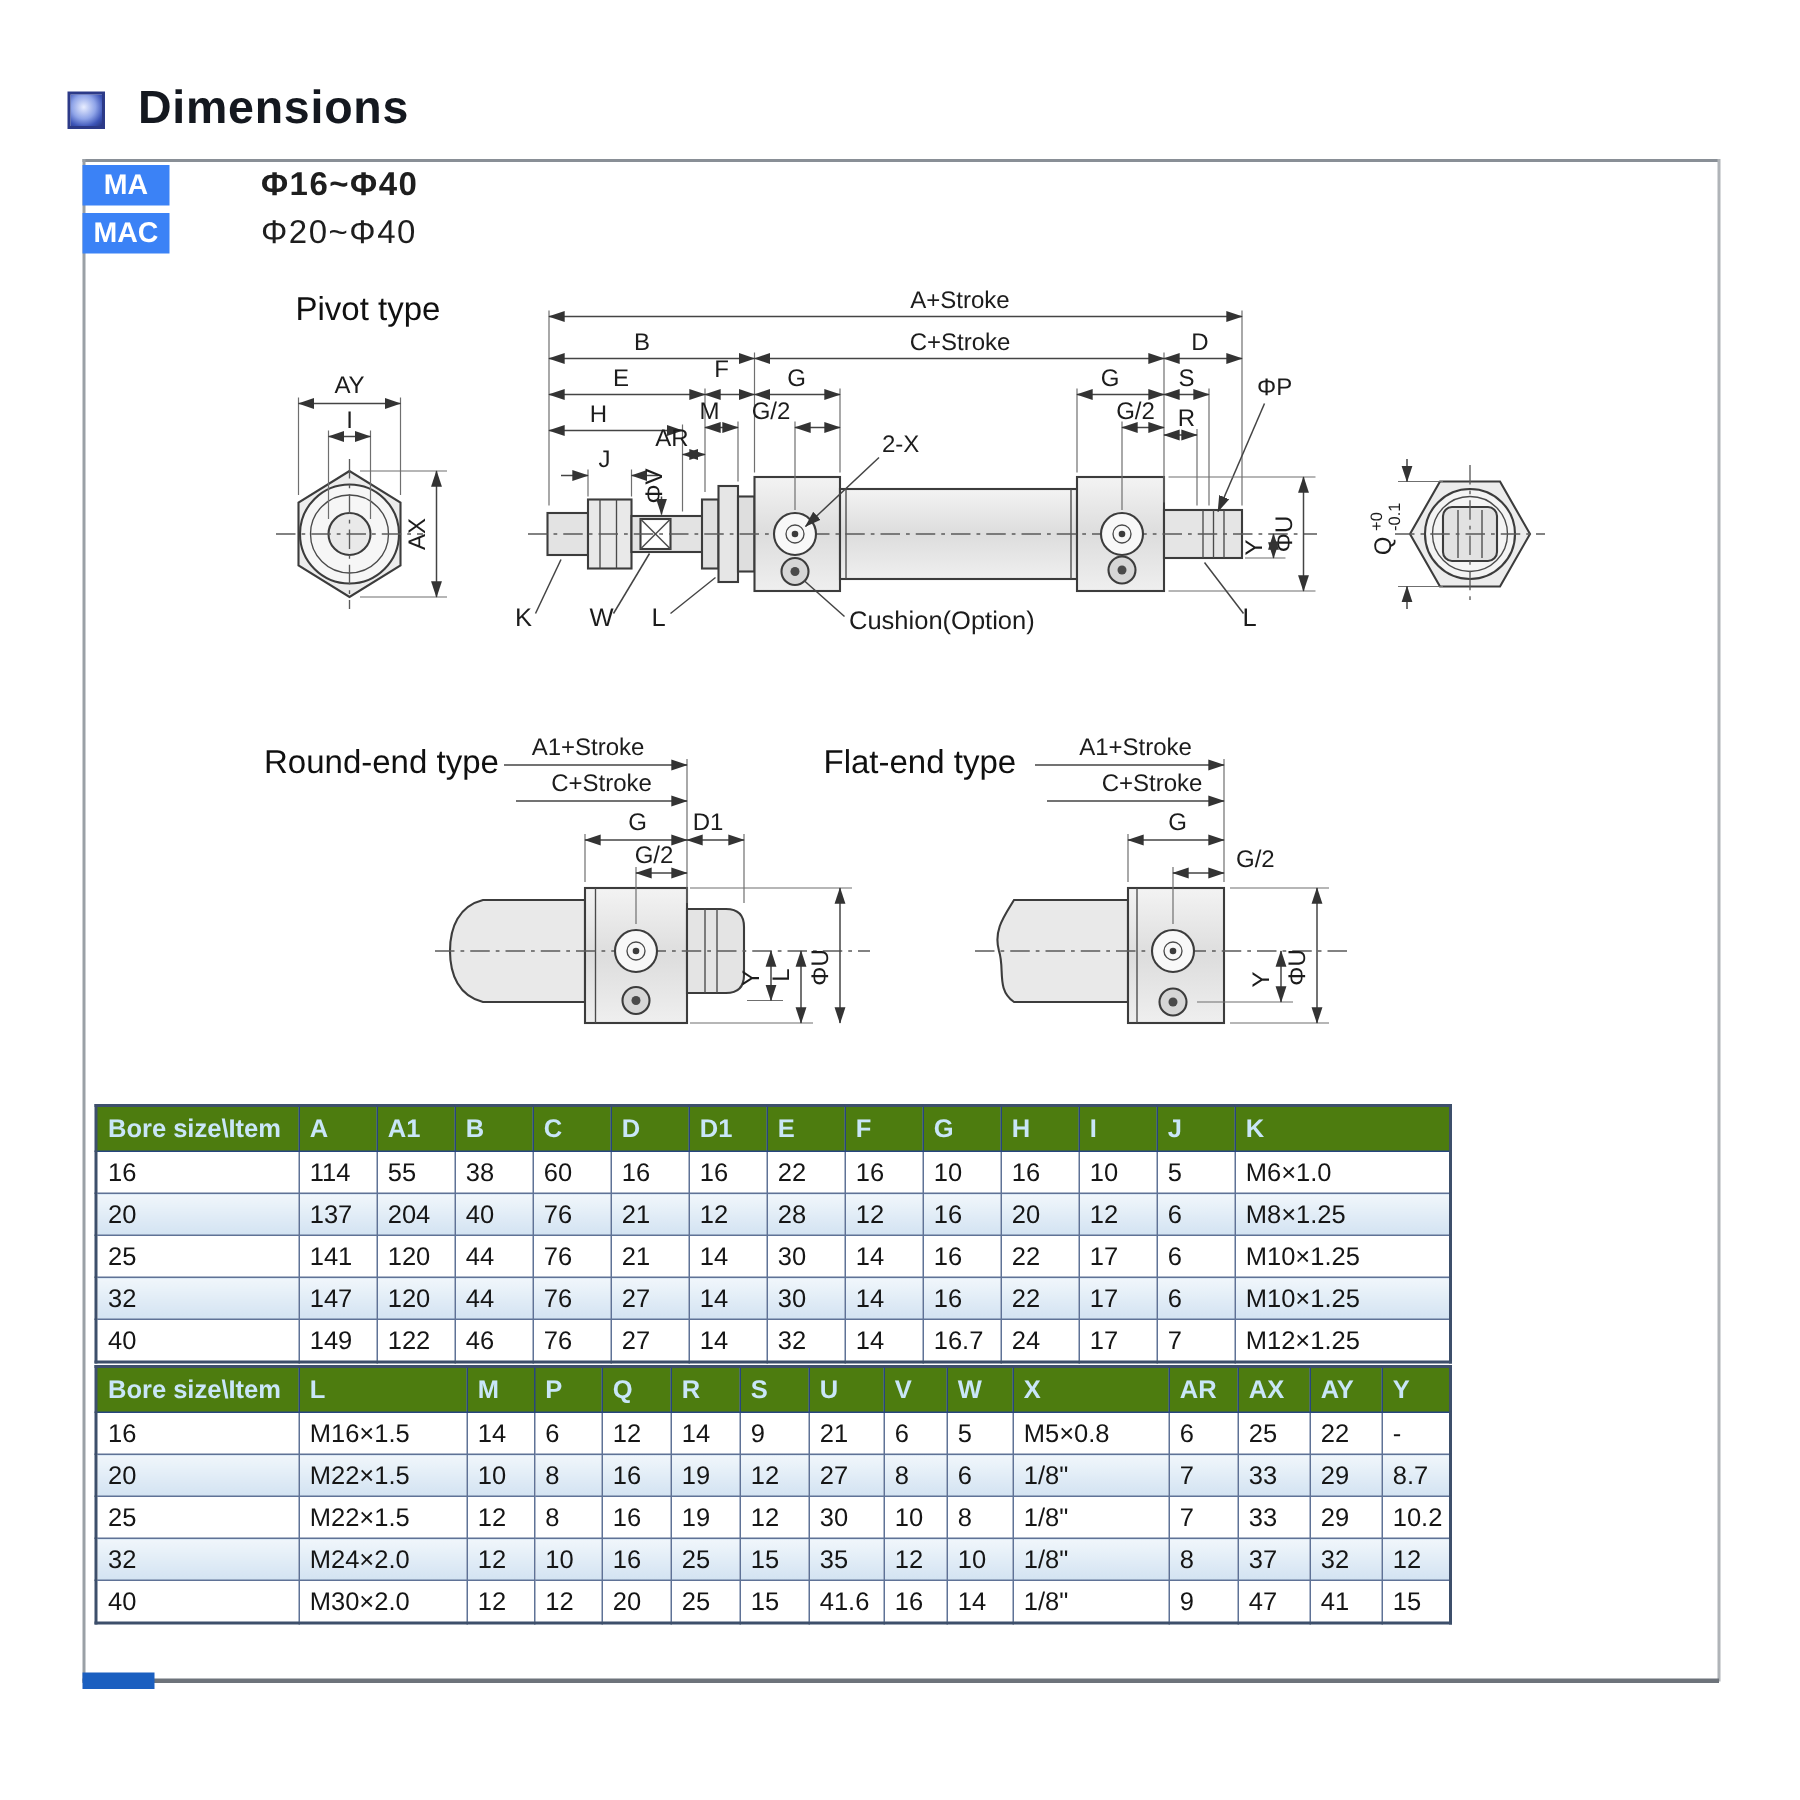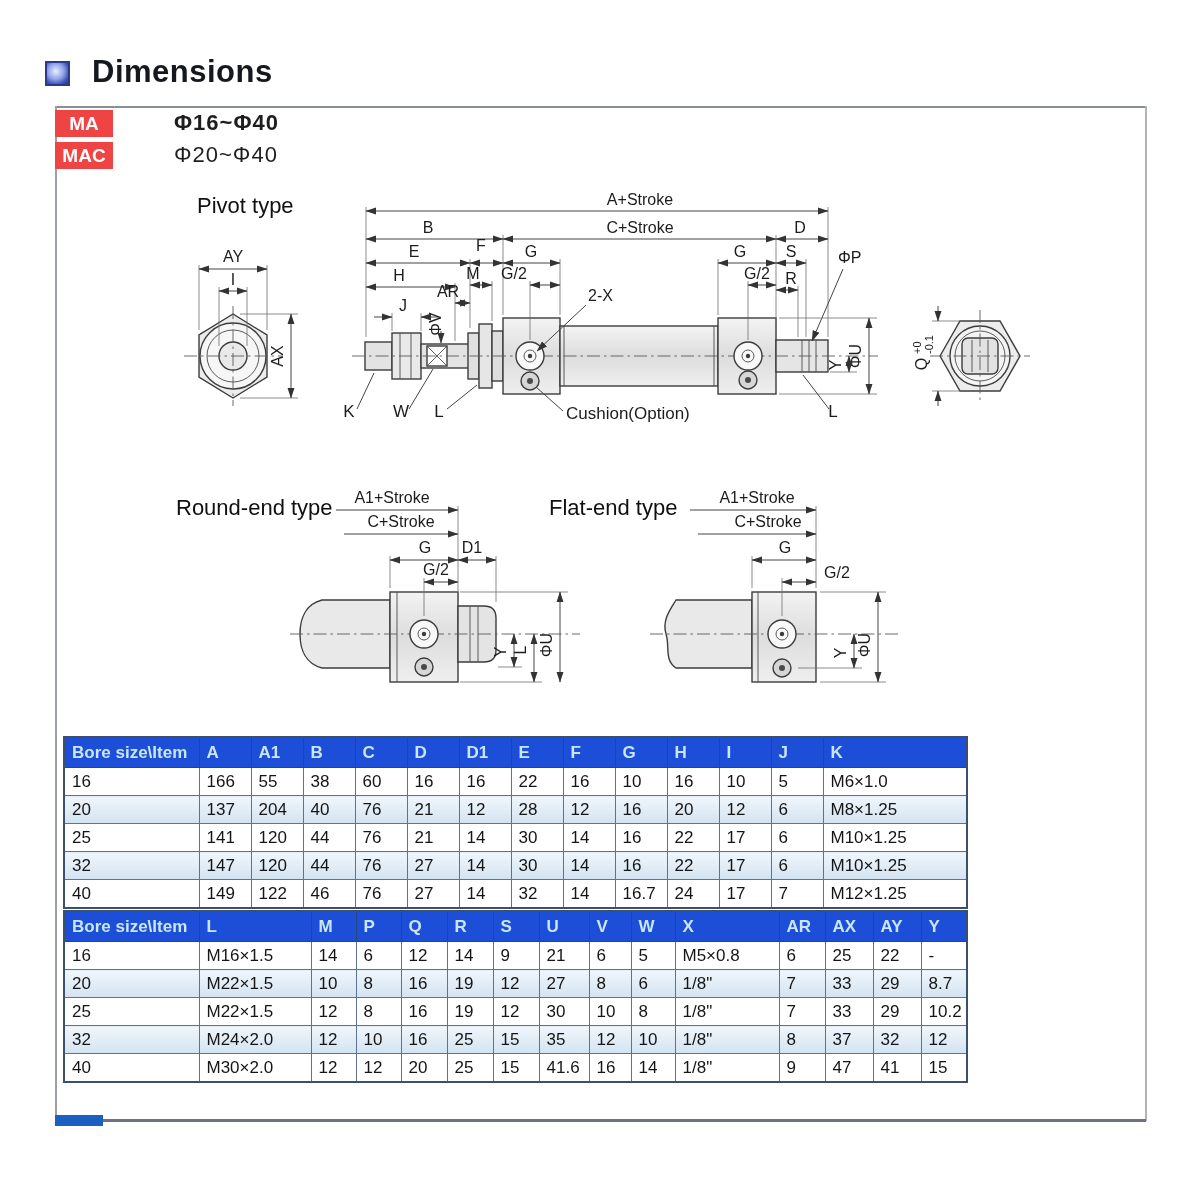--- a/index.html
+++ b/index.html
@@ -16,21 +16,21 @@
   }
   .page-title{left:92px;top:54px;font-size:31px;font-weight:bold;color:#14181f;letter-spacing:0.5px;}
   
   .rule-top{left:55px;top:106px;width:1091px;height:2px;background:#898f96;}
   .rule-left{left:55px;top:106px;width:2px;height:1015px;background:#9aa0a6;}
   .rule-right{left:1145px;top:106px;width:2px;height:1015px;background:#b0b4b8;}
   .rule-bottom{left:55px;top:1119px;width:1091px;height:3px;background:#6d737a;}
   .corner-accent{left:55px;top:1115px;width:48px;height:11px;background:#1b5fc0;}
   
   .badge{
-    left:55px;width:58px;height:27px;background:#ef4444;color:#ffffff;
+    left:55px;width:58px;height:27px;background:#3b82f6;color:#ffffff;
     font-size:19px;font-weight:bold;display:flex;align-items:center;justify-content:center;
   }
   .badge-ma{top:110px;}
   .badge-mac{top:142px;}
   .range{left:174px;font-size:22px;color:#1e1e1e;letter-spacing:1px;}
   .range-1{top:110px;font-weight:bold;}
   .range-2{top:142px;}
   
   .sec-label{font-size:22px;color:#101010;}
   .lbl-pivot{left:197px;top:193px;}
@@ -47,21 +47,21 @@
   text.dim-lg{font-family:"Liberation Sans",sans-serif;font-size:17px;fill:#1c1c1c;}
   text.tol{font-family:"Liberation Sans",sans-serif;font-size:11px;fill:#1c1c1c;}
   
   .dim-table{
     position:absolute;left:63px;border-collapse:collapse;table-layout:fixed;
     font-size:17px;color:#151515;background:#ffffff;border:2px solid #3d4f6b;
   }
   .t1{top:736px;width:905px;}
   .t2{top:910px;width:905px;}
   .dim-table th{
-    background:#1d4ed8;color:#c9e6f8;font-weight:bold;text-align:left;
+    background:#4d7c0f;color:#c9e6f8;font-weight:bold;text-align:left;
     height:29px;padding:0 0 0 7px;border:1px solid #27457e;
   }
   .dim-table td{
     height:27px;padding:0 0 0 7px;border:1px solid #5f7296;text-align:left;
     white-space:nowrap;overflow:hidden;
   }
   .dim-table tr.stripe td{background:linear-gradient(#f0f6fb,#d3e3f2);}
 </style>
 </head>
 <body>
@@ -352,21 +352,21 @@
         <th>G</th>
         <th>H</th>
         <th>I</th>
         <th>J</th>
         <th>K</th>
       </tr>
     </thead>
     <tbody>
       <tr>
         <td>16</td>
-        <td>166</td>
+        <td>114</td>
         <td>55</td>
         <td>38</td>
         <td>60</td>
         <td>16</td>
         <td>16</td>
         <td>22</td>
         <td>16</td>
         <td>10</td>
         <td>16</td>
         <td>10</td>

